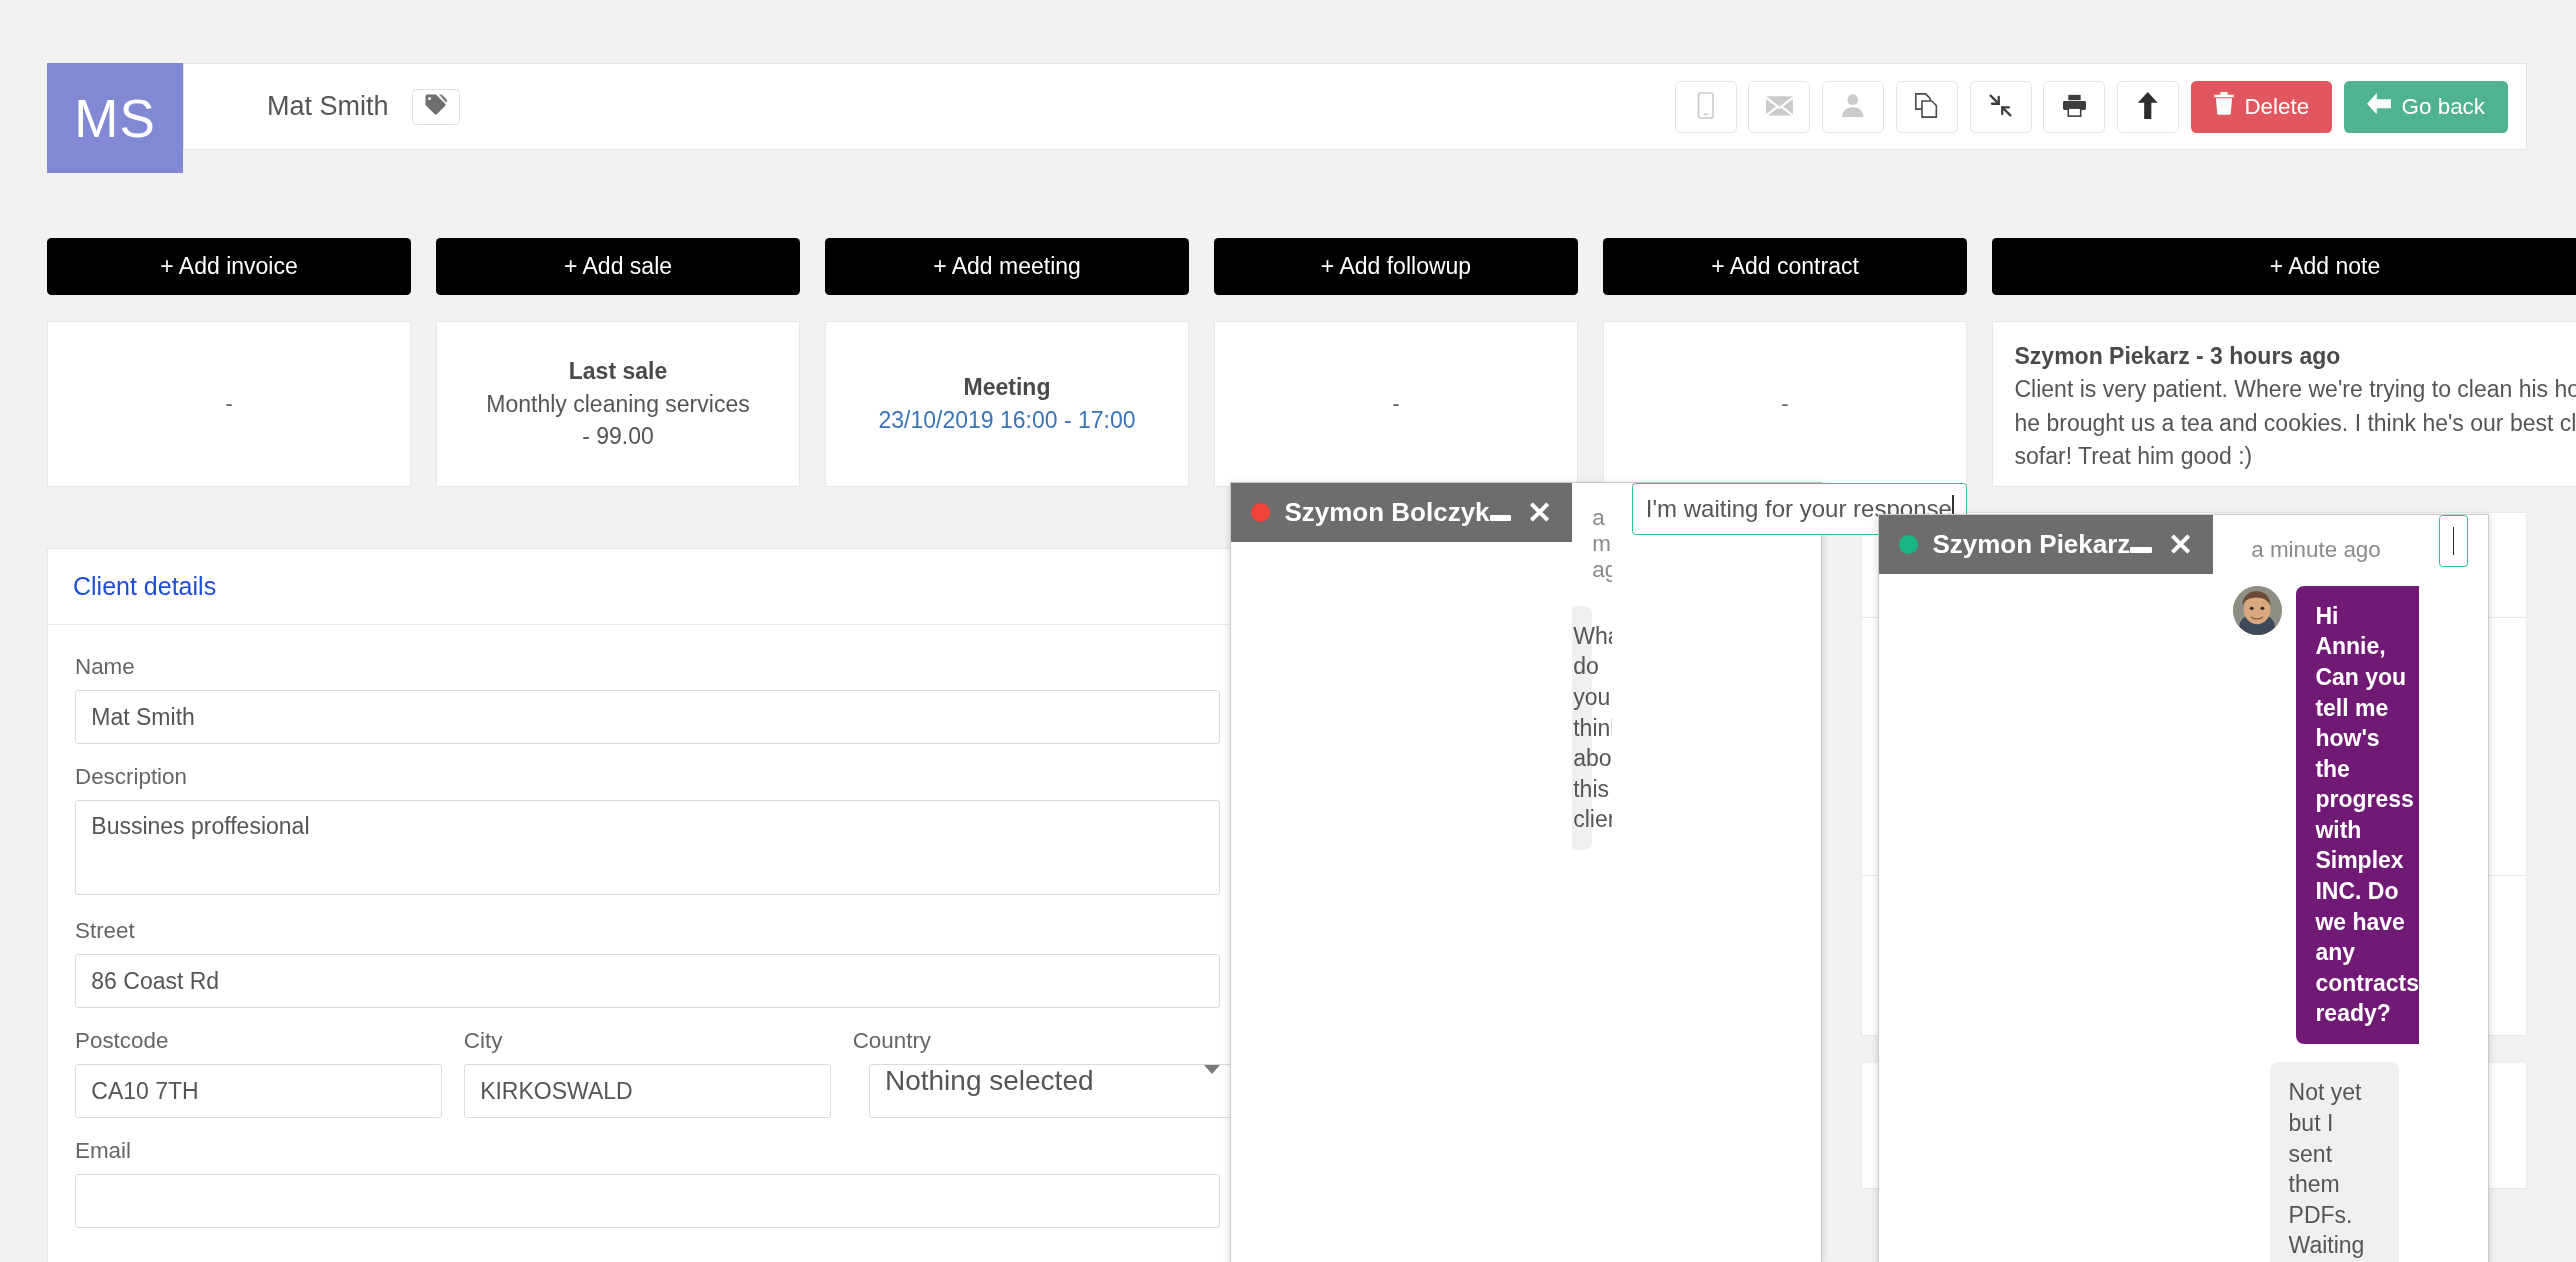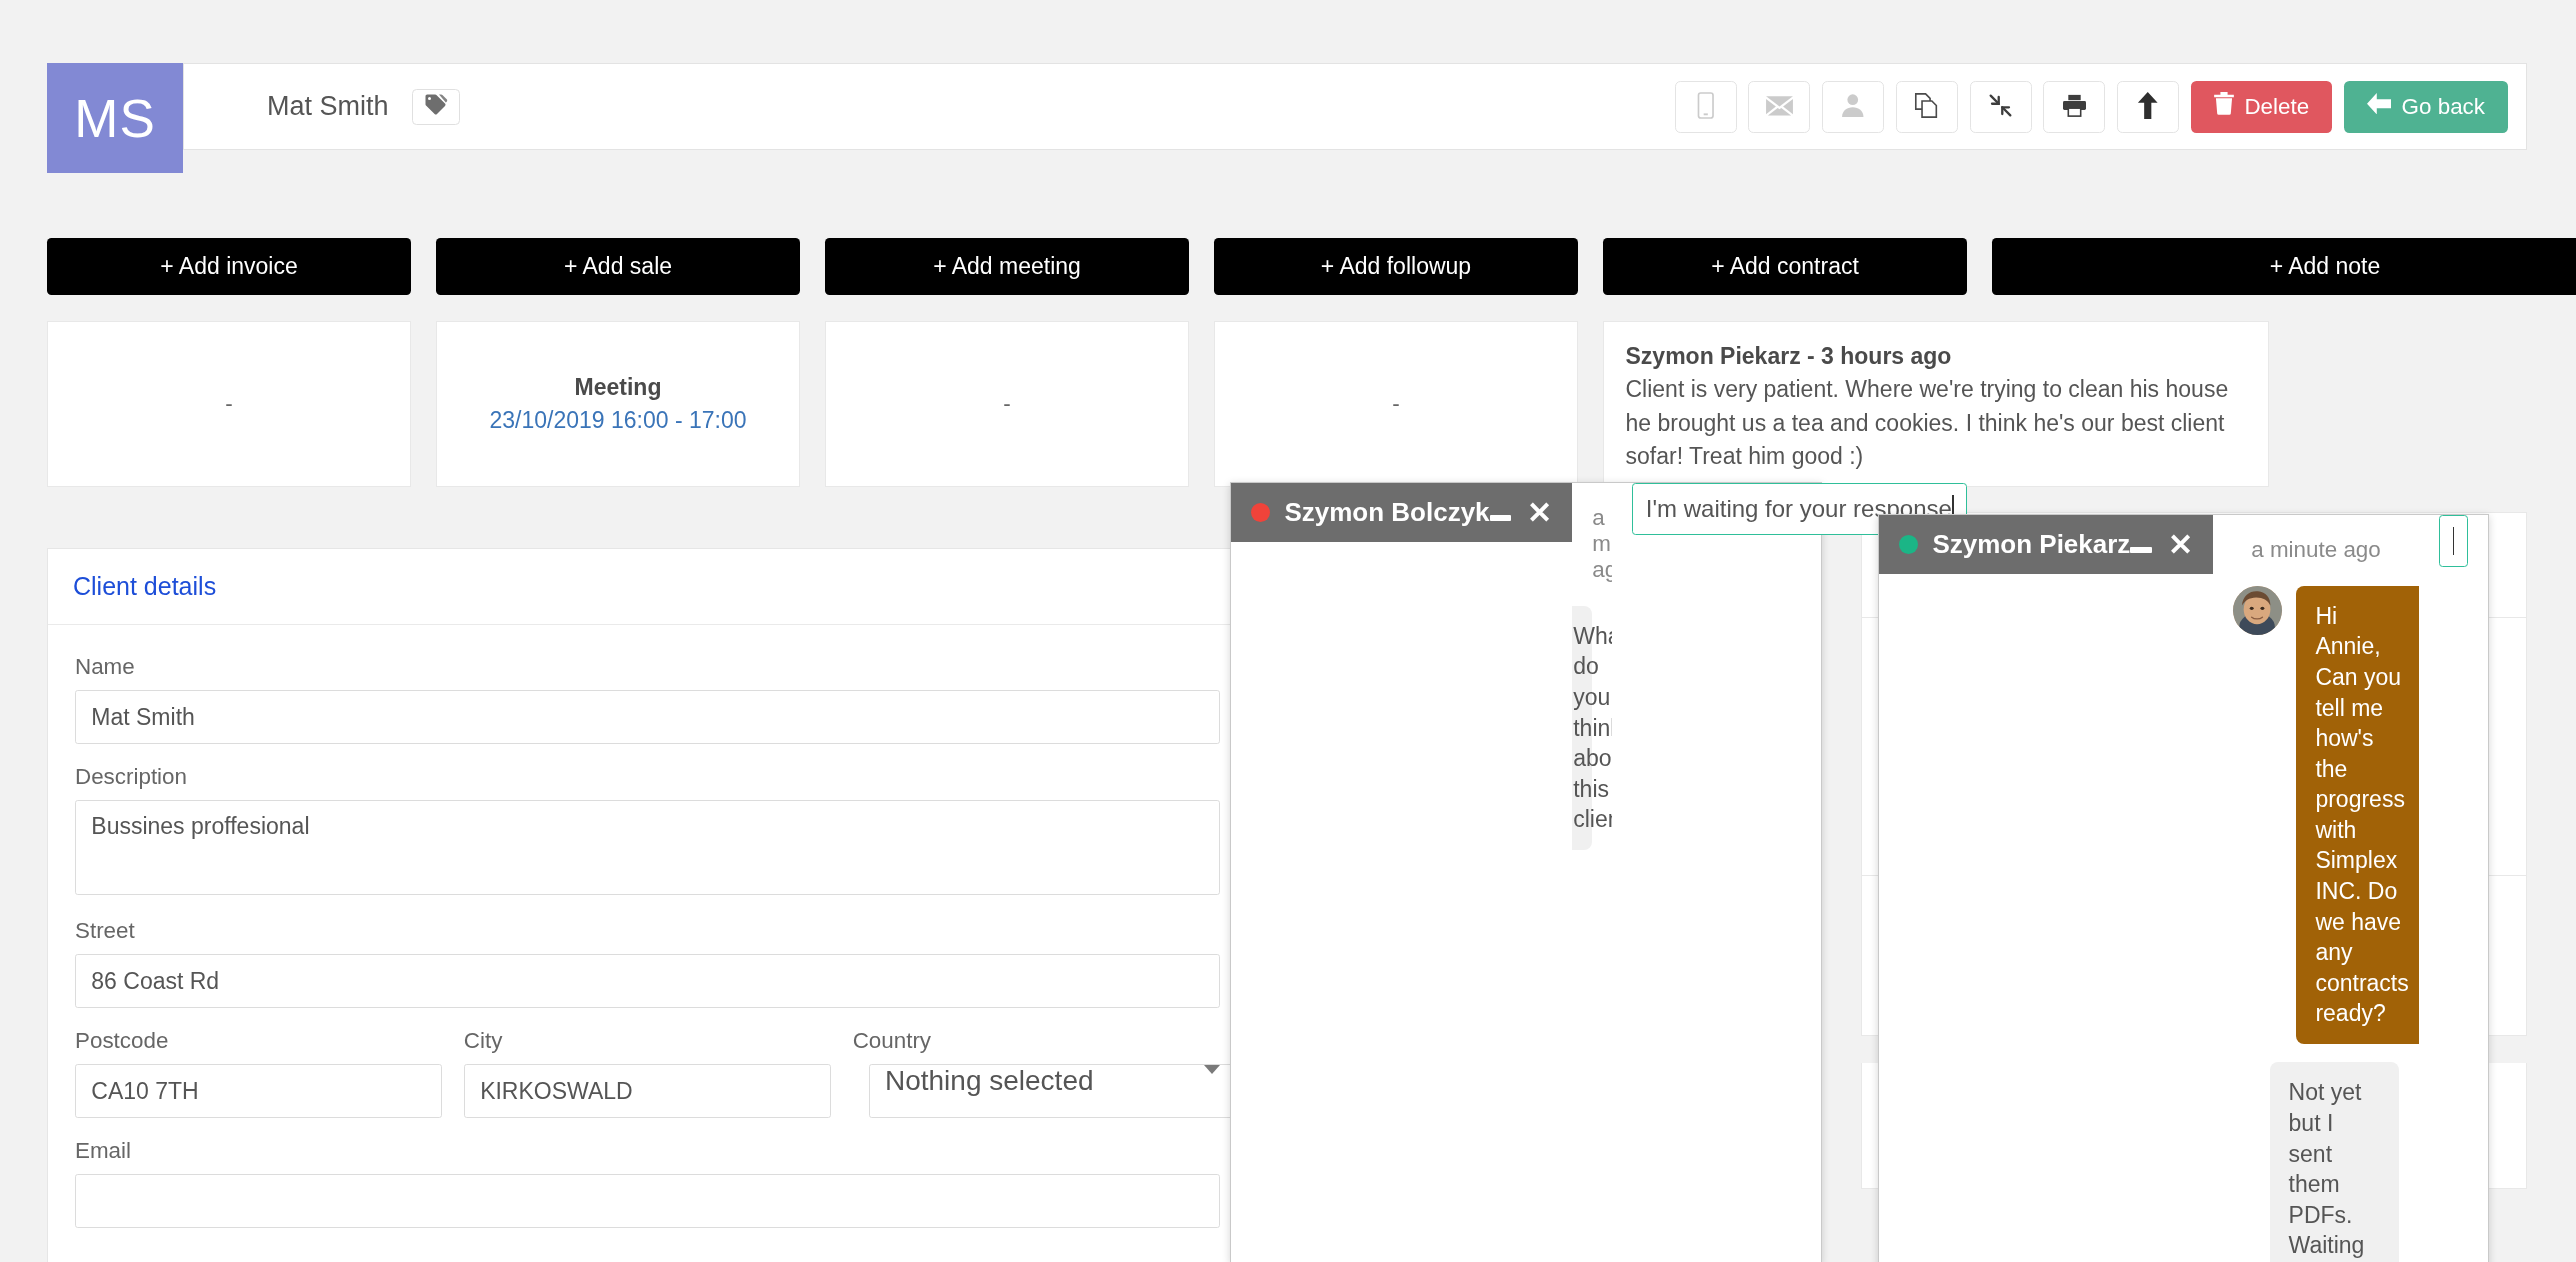--- a/index.html
+++ b/index.html
@@ -174,21 +174,21 @@
   .msg-av {
     width: 49px; height: 49px; border-radius: 50%;
     flex: 0 0 auto; margin-right: 14.4px; overflow: hidden;
     background: #b99a7d;
   }
   .bubble {
     max-width: 78%; border-radius: 8px; padding: 15.3px 19px;
     font-size: 23px; line-height: 1.33;
   }
   .bubble.grey { background: #f0f0f0; color: #555; }
-  .bubble.green { background: #a16207; color: #fff; }
+  .bubble.green { background: #701a75; color: #fff; font-weight: bold; }
   .chat-foot { flex: 0 0 auto; padding: 0 20px 20px; }
   .chat-input {
     width: 100%; height: 52px;
     border: 1.8px solid #2fbf9a; border-radius: 3.6px; background: #fff;
     font-size: 24px; color: #555; padding: 0 12.6px;
     font-family: "Liberation Sans", sans-serif; outline: none;
     display: flex; align-items: center;
   }
   .caret-bar {
     display: inline-block; width: 1.8px; height: 28px;
@@ -317,20 +317,25 @@
         <span>+ Add contract</span>
       </button>
       <button class="act-btn" style="width: 666px;">
         <span>+ Add note</span>
       </button>
     </div>
 
   <div class="summaries" id="summaries-row">
       <div class="sum-card" style="width: 364px;">
         <div class="dash">-</div>
+      </div>
+      <div class="sum-card" style="width: 364px;">
+        <div class="sum-title">Last sale</div>
+        <div>Monthly cleaning services</div>
+        <div>- 99.00</div>
       </div>
       <div class="sum-card" style="width: 364px;">
         <div class="sum-title">Meeting</div>
         <div class="sum-link">23/10/2019 16:00 - 17:00</div>
       </div>
       <div class="sum-card" style="width: 364px;">
         <div class="dash">-</div>
       </div>
       <div class="sum-card" style="width: 364px;">
         <div class="dash">-</div>

